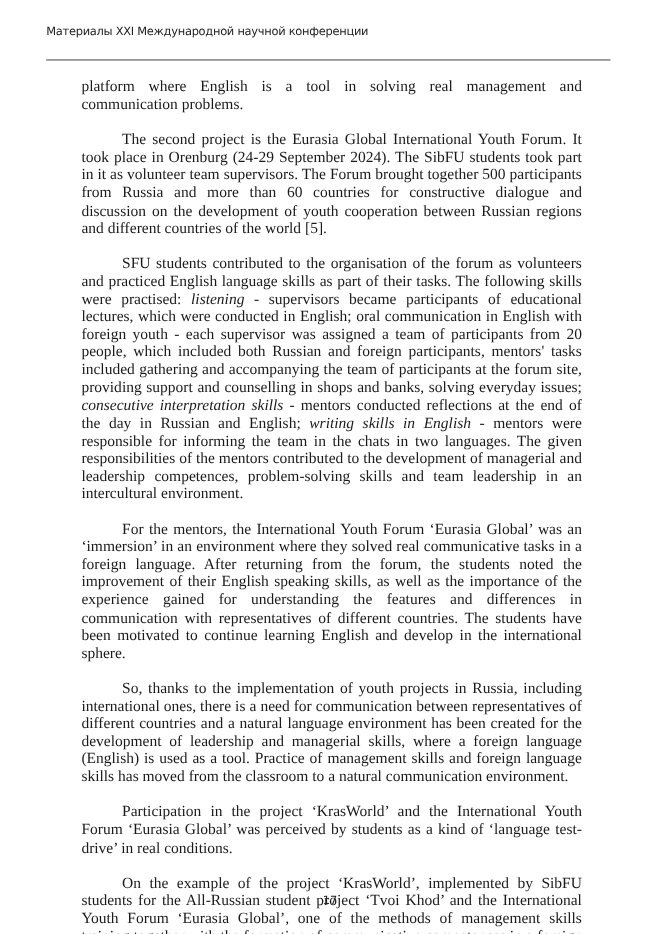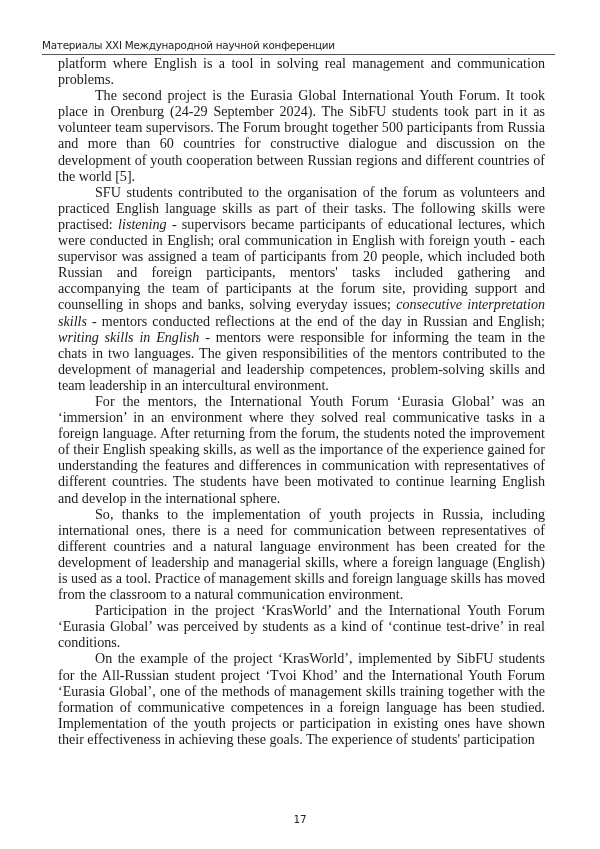--- a/index.html
+++ b/index.html
@@ -10,21 +10,21 @@
   body {
     width: 600px;
     height: 849px;
     position: relative;
     overflow: hidden;
     color: #1a1a1a;
   }
   .running-header {
     position: absolute;
     left: 42px;
-    top: 38px;
+    top: 22px;
     width: 516px;
     font-family: "DejaVu Sans", sans-serif;
     font-size: 10.4px;
     line-height: 14px;
     letter-spacing: -0.25px;
     color: #222;
   }
   .header-rule {
     position: absolute;
     left: 42px;
@@ -38,21 +38,21 @@
     left: 58px;
     top: 55px;
     width: 487px;
     font-family: "Liberation Serif", serif;
     font-size: 14.1px;
     line-height: 16.1px;
     text-align: justify;
     color: #1a1a1a;
   }
   .body-text p {
-    margin: 0;
+    margin: 16px;
     text-indent: 37px;
   }
   .body-text p.no-indent {
     text-indent: 0;
   }
   .body-text em {
   }
   .page-number {
     position: absolute;
     left: 0;
@@ -70,17 +70,17 @@
 
 <div class="running-header">Материалы XXI Международной научной конференции</div>
 <div class="header-rule"></div>
 
 <div class="body-text">
   <p class="no-indent">platform where English is a tool in solving real management and communication problems.</p>
   <p>The second project is the Eurasia Global International Youth Forum. It took place in Orenburg (24-29 September 2024). The SibFU students took part in it as volunteer team supervisors. The Forum brought together 500 participants from Russia and more than 60 countries for constructive dialogue and discussion on the development of youth cooperation between Russian regions and different countries of the world [5].</p>
   <p><span>SFU students contributed to the organisation of the forum as volunteers and practiced English language skills as part of their tasks. The following skills were practised: </span><em>listening</em><span> - supervisors became participants of educational lectures, which were conducted in English; oral communication in English with foreign youth - each supervisor was assigned a team of participants from 20 people, which included both Russian and foreign participants, mentors' tasks included gathering and accompanying the team of participants at the forum site, providing support and counselling in shops and banks, solving everyday issues; </span><em>consecutive interpretation skills</em><span> - mentors conducted reflections at the end of the day in Russian and English; </span><em>writing skills in English</em><span> - mentors were responsible for informing the team in the chats in two languages. The given responsibilities of the mentors contributed to the development of managerial and leadership competences, problem-solving skills and team leadership in an intercultural environment.</span></p>
   <p>For the mentors, the International Youth Forum ‘Eurasia Global’ was an ‘immersion’ in an environment where they solved real communicative tasks in a foreign language. After returning from the forum, the students noted the improvement of their English speaking skills, as well as the importance of the experience gained for understanding the features and differences in communication with representatives of different countries. The students have been motivated to continue learning English and develop in the international sphere.</p>
   <p>So, thanks to the implementation of youth projects in Russia, including international ones, there is a need for communication between representatives of different countries and a natural language environment has been created for the development of leadership and managerial skills, where a foreign language (English) is used as a tool. Practice of management skills and foreign language skills has moved from the classroom to a natural communication environment.</p>
-  <p>Participation in the project ‘KrasWorld’ and the International Youth Forum ‘Eurasia Global’ was perceived by students as a kind of ‘continue test-drive’ in real conditions.</p>
+  <p>Participation in the project ‘KrasWorld’ and the International Youth Forum ‘Eurasia Global’ was perceived by students as a kind of ‘language test-drive’ in real conditions.</p>
   <p>On the example of the project ‘KrasWorld’, implemented by SibFU students for the All-Russian student project ‘Tvoi Khod’ and the International Youth Forum ‘Eurasia Global’, one of the methods of management skills training together with the formation of communicative competences in a foreign language has been studied. Implementation of the youth projects or participation in existing ones have shown their effectiveness in achieving these goals. The experience of students' participation</p>
 </div>
 
 <div class="page-number">17</div>
 
 </body></html>

